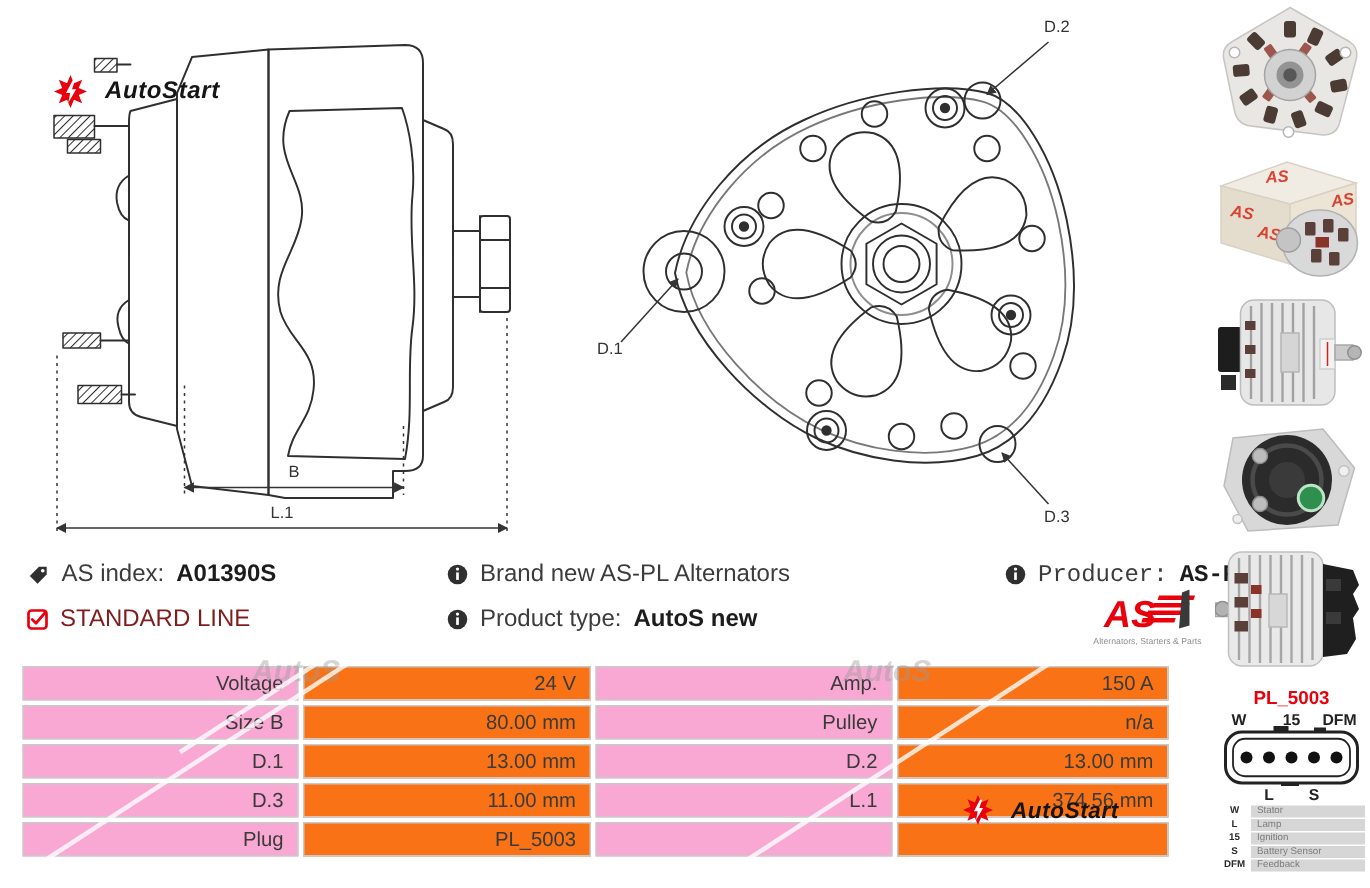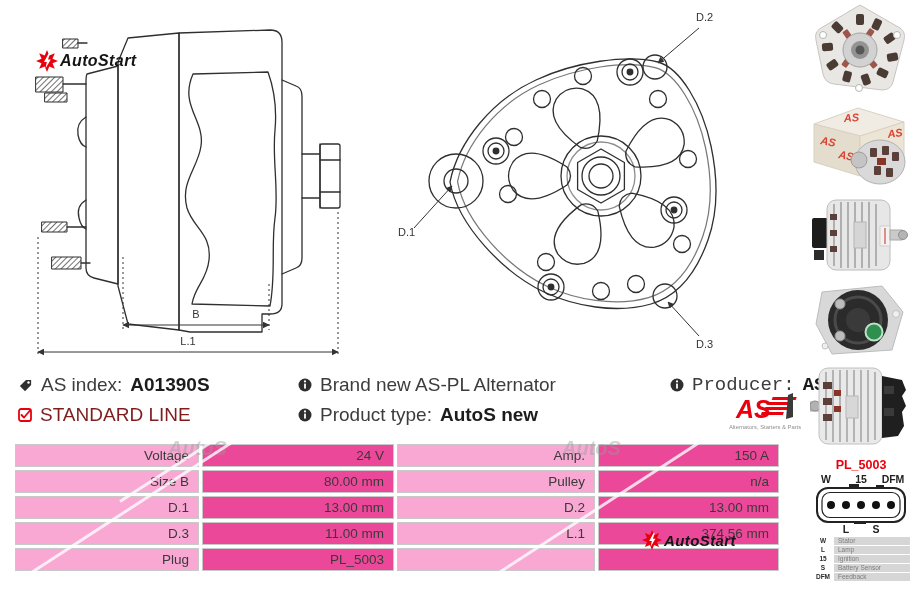--- a/index.html
+++ b/index.html
@@ -3,35 +3,35 @@
 <meta charset="utf-8">
 <style>
   html,body{margin:0;padding:0;}
   body{
     width:913px;height:592px;position:relative;background:#fff;overflow:hidden;
     font-family:"Liberation Sans", sans-serif;color:#3c3c3c;
   }
   .abs{position:absolute;}
   svg{display:block;}
   
-  .info-item{display:flex;align-items:center;gap:8px;font-size:19px;white-space:nowrap;text-align:center;}
+  .info-item{display:flex;align-items:center;gap:8px;font-size:16px;white-space:nowrap;text-align:center;}
   .info-item .val{font-weight:bold;color:#1c1c1c;}
   .red-badge{color:#7f1d1d;font-weight:normal;}
   
   table.spec{border-collapse:separate;border-spacing:3px;table-layout:fixed;}
   table.spec td{
     border:1px solid #c9c9c9;height:21px;font-size:13.5px;color:#3a3a3a;
     text-align:right;padding:0 9px 0 0;vertical-align:middle;overflow:hidden;white-space:nowrap;
   }
   table.spec td.lbl{background:#f9a8d4;}
-  table.spec td.valcell{background:#ec4899;}
+  table.spec td.valcell{background:#f97316;}
   table.spec col.c1{width:184px;} table.spec col.c2{width:192px;}
   table.spec col.c3{width:198px;} table.spec col.c4{width:181px;}
   
-  .as-logo{display:flex;align-items:center;gap:2px;z-index:6;}
+  .as-logo{display:flex;align-items:center;gap:12px;z-index:6;}
   .as-logo .txt{font-style:italic;font-weight:bold;font-size:16px;letter-spacing:.4px;color:#151515;}
   .as-logo.small .txt{font-size:15px;}
   
   .ghost{position:absolute;font-style:italic;font-weight:bold;font-size:20px;color:#9a9a9a;opacity:.42;z-index:3;pointer-events:none;}
   .streak{position:absolute;height:3px;background:rgba(255,255,255,.78);transform:rotate(-33deg);transform-origin:left center;z-index:4;pointer-events:none;}
   
   .pl-name{font-size:12.5px;font-weight:bold;color:#e8000d;text-align:center;}
   .lg-row{display:flex;height:8px;margin-bottom:1px;font-size:6.5px;line-height:8px;}
   .lg-key{width:22px;background:#fff;font-weight:bold;color:#2a2a2a;text-align:center;}
   .lg-val{flex:1;background:#d6d6d6;color:#7c7c7c;padding-left:4px;}
@@ -195,21 +195,21 @@
   </svg>
   <span class="red-badge">STANDARD LINE</span>
 </div>
 
 <div class="info-item abs" style="left:298px;top:374px;">
   <svg width="14" height="14" viewBox="0 0 14 14">
     <circle cx="7" cy="7" r="6.5" fill="#2f2f2f"></circle>
     <rect x="6.1" y="5.6" width="1.8" height="5" fill="#fff"></rect>
       <circle cx="7" cy="3.4" r="1.1" fill="#fff"></circle>
   </svg>
-  <span>Brand new AS-PL Alternator</span>
+  <span>Brand new AS-PL Alternators</span>
 </div>
 
 <div class="info-item abs" style="left:298px;top:404px;">
   <svg width="14" height="14" viewBox="0 0 14 14">
     <circle cx="7" cy="7" r="6.5" fill="#2f2f2f"></circle>
     <rect x="6.1" y="5.6" width="1.8" height="5" fill="#fff"></rect>
       <circle cx="7" cy="3.4" r="1.1" fill="#fff"></circle>
   </svg>
   <span>Product type:</span>
   <span class="val">AutoS new</span>

